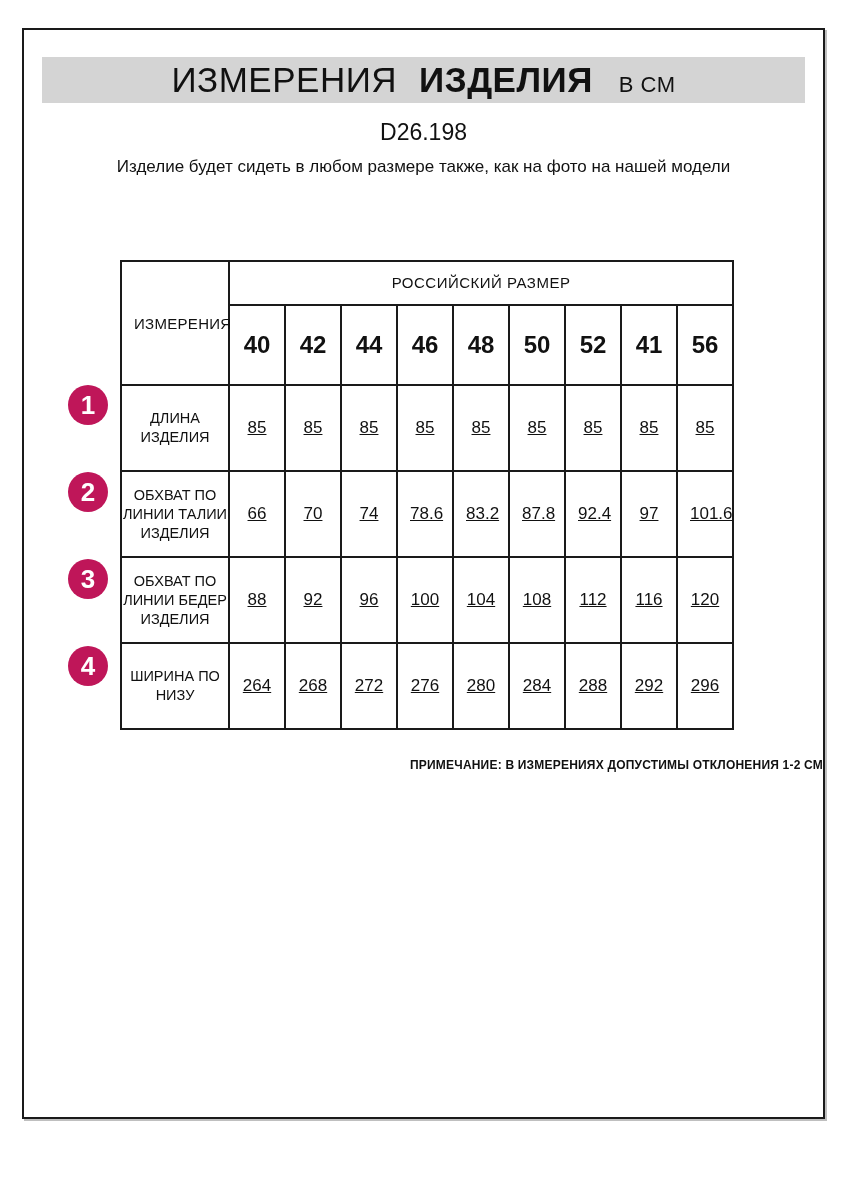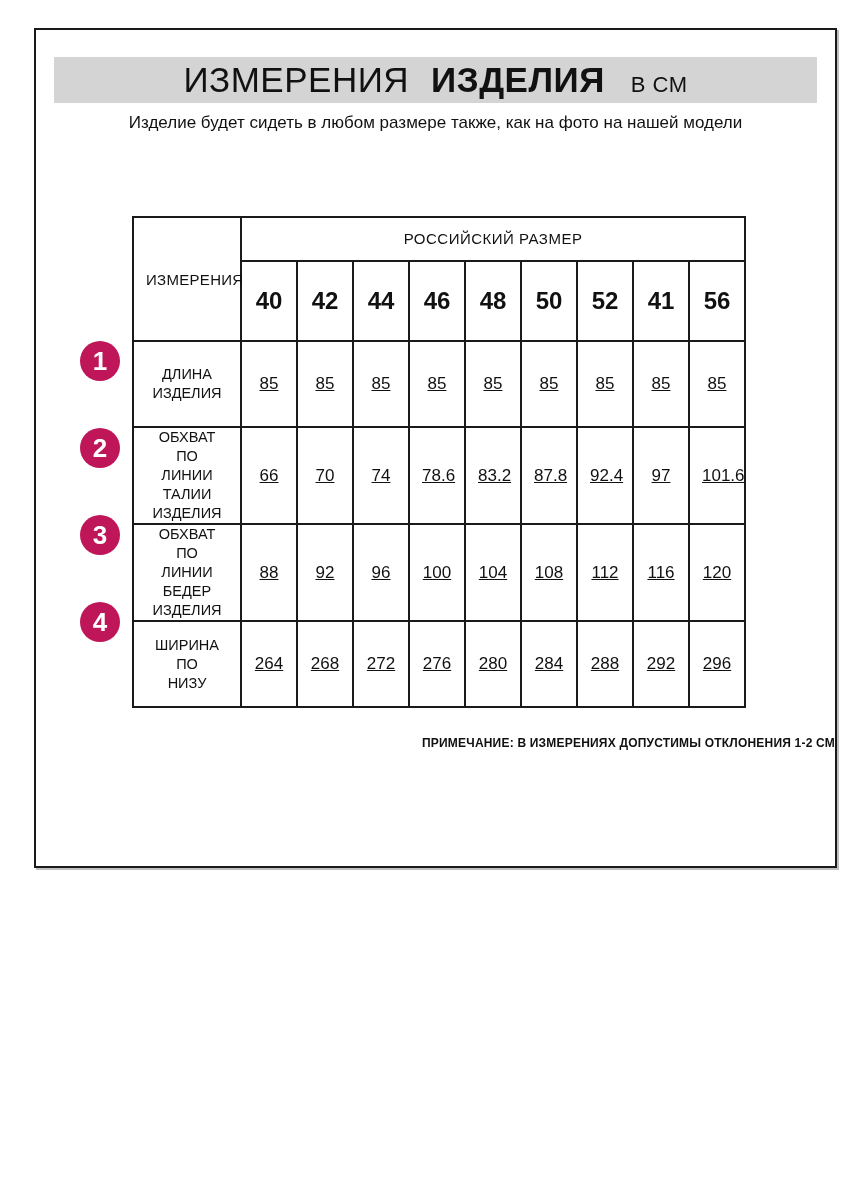--- a/index.html
+++ b/index.html
@@ -11,24 +11,24 @@
   }
   .page {
     position: relative;
     width: 849px;
     height: 1200px;
     background: #ffffff;
     overflow: hidden;
   }
   .frame {
     position: absolute;
-    left: 34px;
+    left: 22px;
     top: 28px;
     width: 803px;
-    height: 840px;
+    height: 1091px;
     border: 2px solid var(--border, #1a1a1a);
     box-sizing: border-box;
     background: #ffffff;
     box-shadow: 2px 2px 0 rgba(0,0,0,0.25);
   }
   .title-bar {
     margin: 27px 18px 0 18px;
     height: 46px;
     background: var(--bar-bg, #d4d4d4);
     text-align: center;
@@ -95,21 +95,21 @@
     font-weight: 700;
   }
   td.corner-header {
     font-size: 15px;
     letter-spacing: 0.3px;
   }
   tr.data-row { height: 86px; }
   tr.data-row td.row-label {
     font-size: 14.5px;
     line-height: 19px;
-    padding: 0 16px;
+    padding: 0 0;
   }
   tr.data-row td.row-label span { display: block; }
   tr.data-row td.value-cell {
     font-size: 17px;
     font-weight: 400;
     text-decoration: underline;
   }
   .row-marker {
     position: absolute;
     left: 44px;
@@ -139,20 +139,21 @@
 </head>
 <body>
 
 <div class="page">
   <div class="frame">
 
     <div class="title-bar">
       <span class="t-reg">ИЗМЕРЕНИЯ</span><span class="t-bold">ИЗДЕЛИЯ</span><span class="t-unit">В СМ</span>
     </div>
 
+    <div class="model-code">D26.198</div>
 
     <div class="subtitle">Изделие будет сидеть в любом размере также, как на фото на нашей модели</div>
 
     <div class="table-zone">
 
       <div class="row-marker marker-1">1</div>
       <div class="row-marker marker-2">2</div>
       <div class="row-marker marker-3">3</div>
       <div class="row-marker marker-4">4</div>
 

